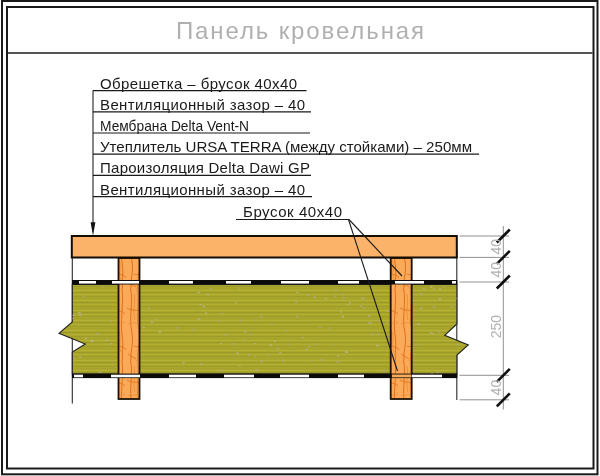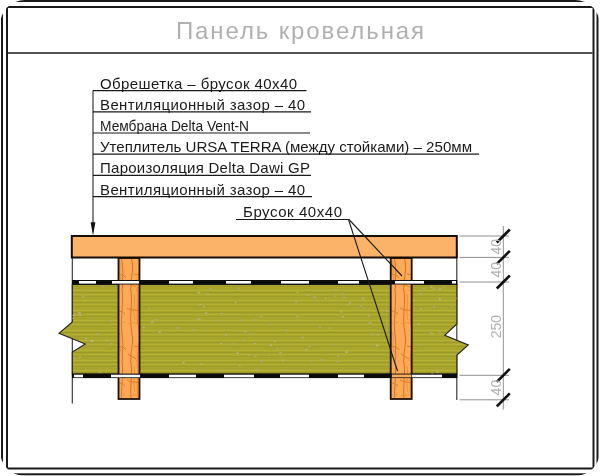--- a/index.html
+++ b/index.html
@@ -1,16 +1,16 @@
 <!DOCTYPE html>
 <html><head>
 <meta charset="utf-8">
 <style>
   html,body{margin:0;padding:0;background:#fff;}
-  #page{position:relative;width:600px;height:476px;background:#fff;overflow:hidden;border-radius:25px;}
+  #page{position:relative;width:600px;height:476px;background:#fff;overflow:hidden;}
   svg text{font-family:"Liberation Sans",sans-serif;}
 </style>
 </head>
 <body>
 <div id="page">
 <svg width="600" height="476" viewBox="0 0 600 476" xmlns="http://www.w3.org/2000/svg">
 <defs>
   <pattern id="greenTex" width="56" height="10" patternUnits="userSpaceOnUse">
     <g shape-rendering="crispEdges">
     <rect x="0" y="0" width="56" height="10" fill="#aba72c"></rect>

